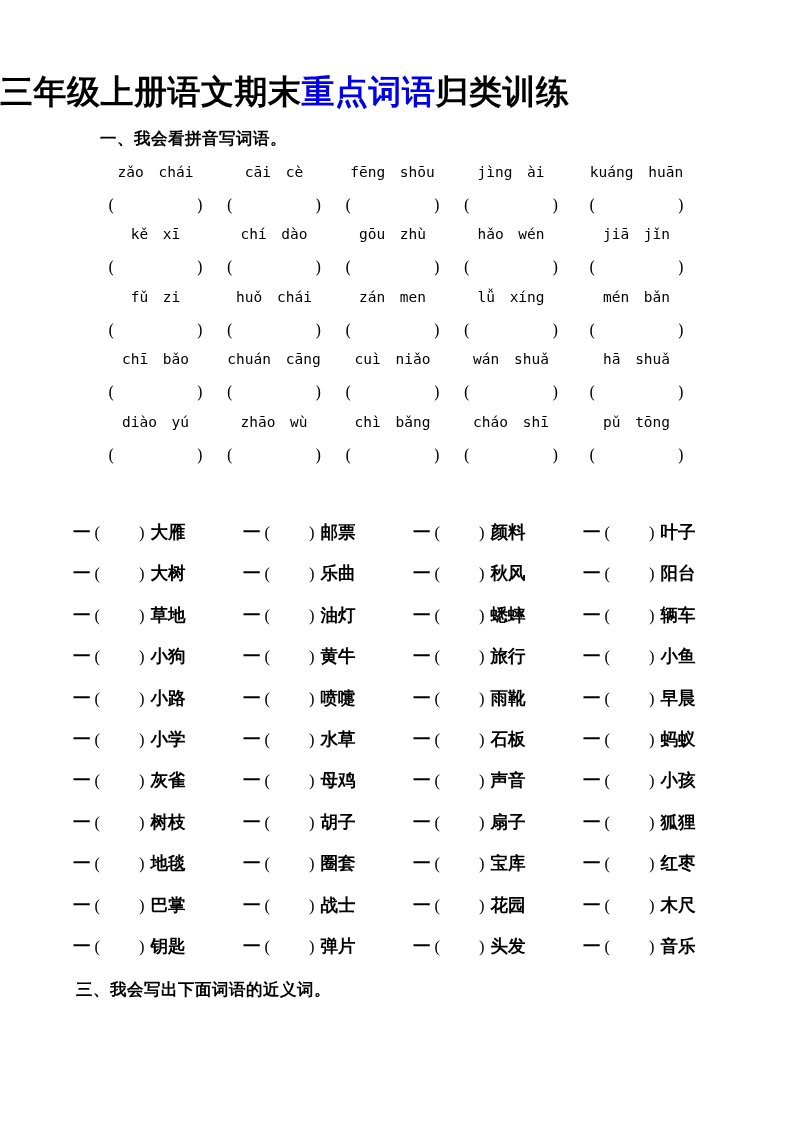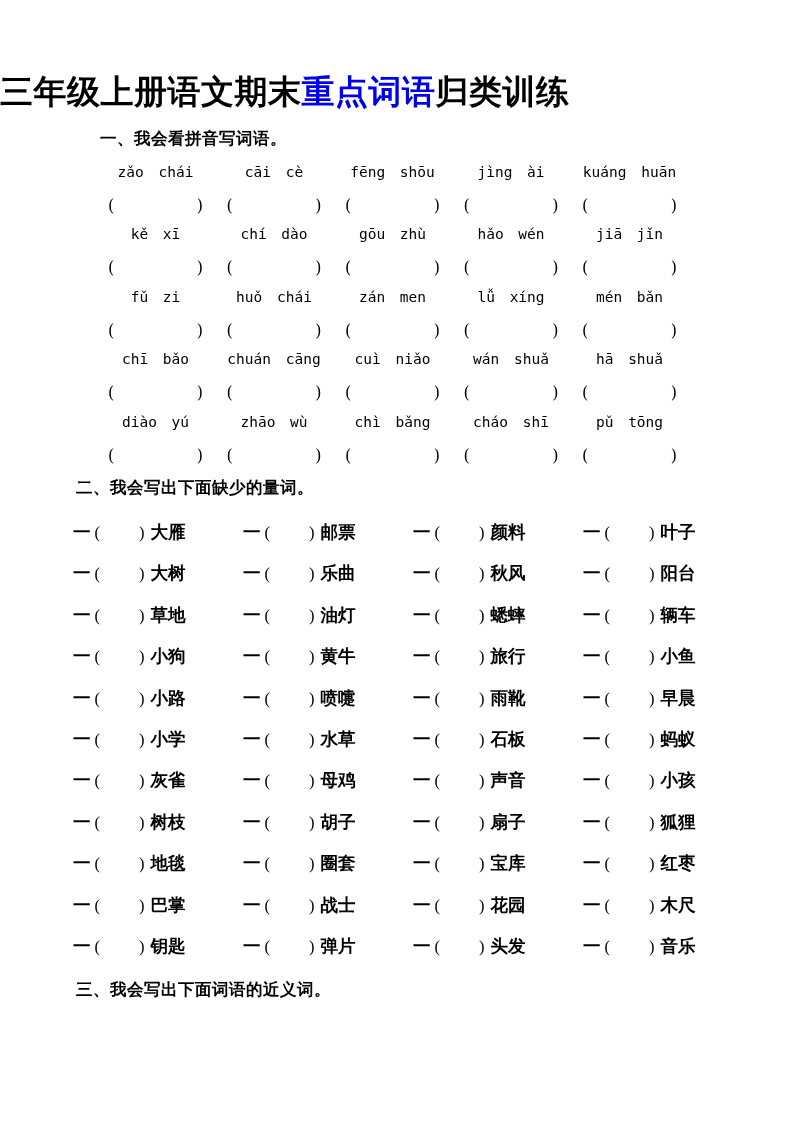--- a/index.html
+++ b/index.html
@@ -10,21 +10,21 @@
   .title .hl{color:#0000EE;}
   .h{position:absolute;font-size:16.5px;font-weight:700;letter-spacing:0.5px;}
   #h1{top:128px;left:76px;margin-left:24px;}
   #h2{top:477px;left:76px;}
   #h3{top:979px;left:76px;}
 
   
   .pblock{position:absolute;top:162px;left:108px;}
   .prow{display:flex;height:62.4px;}
   .pg{width:95px;margin-right:23.5px;}
-  .pg:last-child{margin-right:0;}
+  .pg:last-child{margin-right:0;margin-left:7px;}
   .py{height:20px;line-height:20px;text-align:center;white-space:nowrap;
       font-family:"DejaVu Sans Mono",monospace;font-size:14.5px;word-spacing:6px;}
   .pp{margin-top:14px;display:flex;justify-content:space-between;
       font-family:"DejaVu Serif",serif;font-size:16px;line-height:20px;font-weight:400;}
 
   
   .grid2{position:absolute;top:521px;left:73px;display:grid;
          grid-template-columns:repeat(4,137px);column-gap:33px;grid-auto-rows:41.4px;
          font-family:"Liberation Serif",serif;font-size:17.5px;font-weight:700;}
   .mi{display:flex;align-items:baseline;line-height:22px;white-space:nowrap;}
@@ -221,21 +221,20 @@
       <div class="pg">
           <div class="py">pǔ tōng</div>
           <div class="pp">
             <span>(</span>
             <span>)</span>
           </div>
         </div>
     </div>
   </div>
 
-  <div class="h" id="h2">二、我会写出下面缺少的量词。</div>
 
   <div class="grid2">
     <div class="mi">
         <span>一</span>
         <span class="pr">
           <span>(</span>
           <span>)</span>
         </span>
         <span>大雁</span>
       </div>

